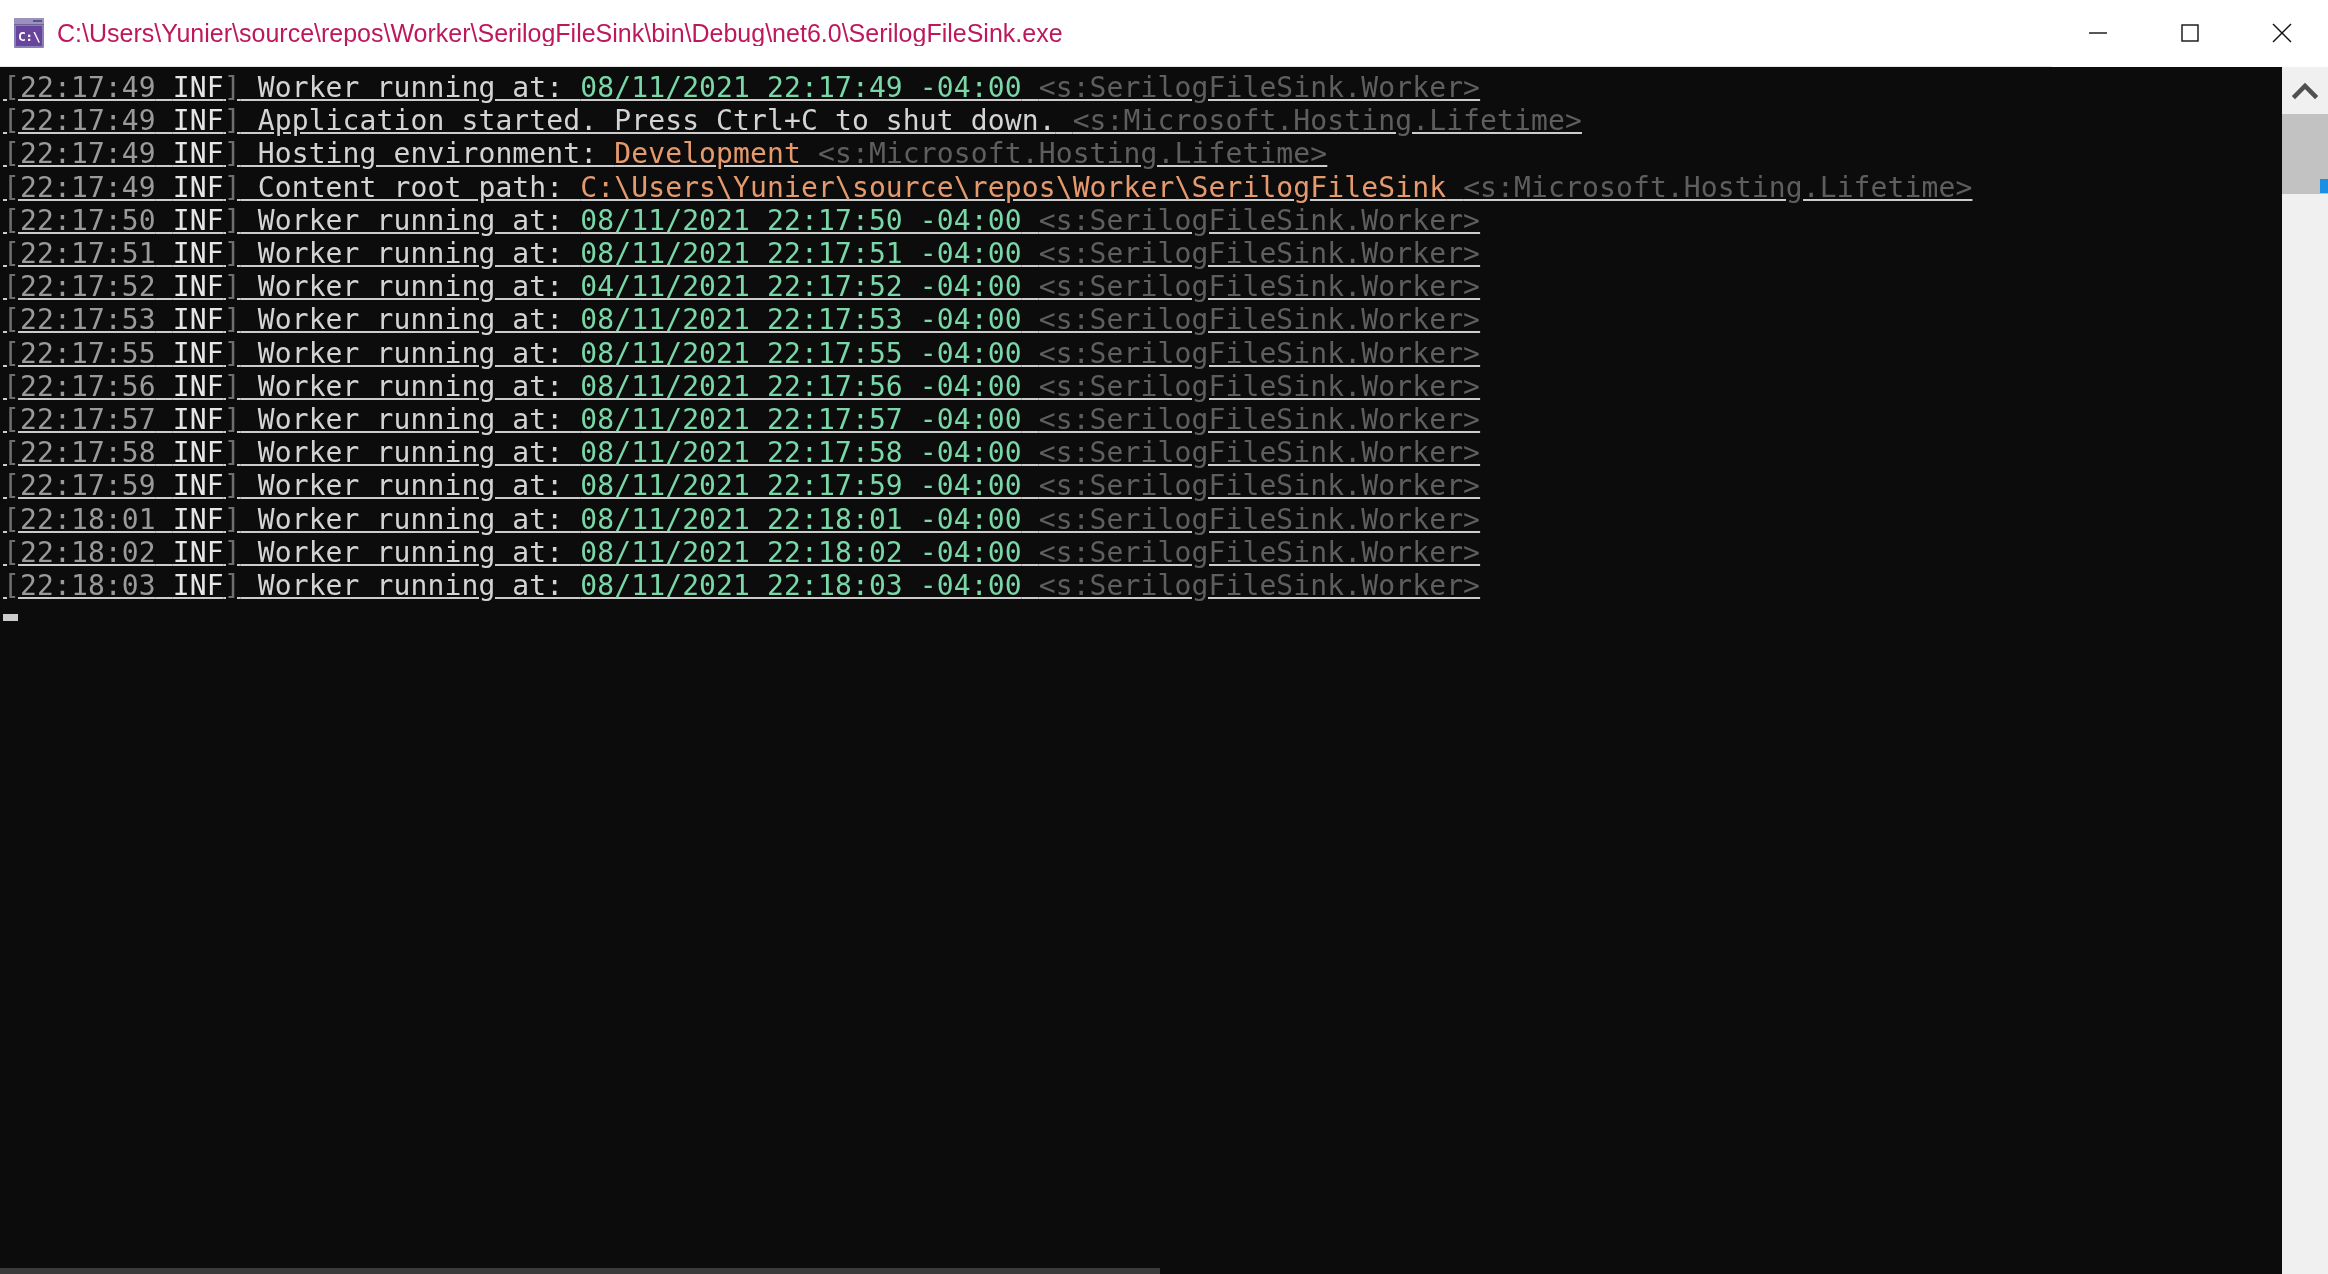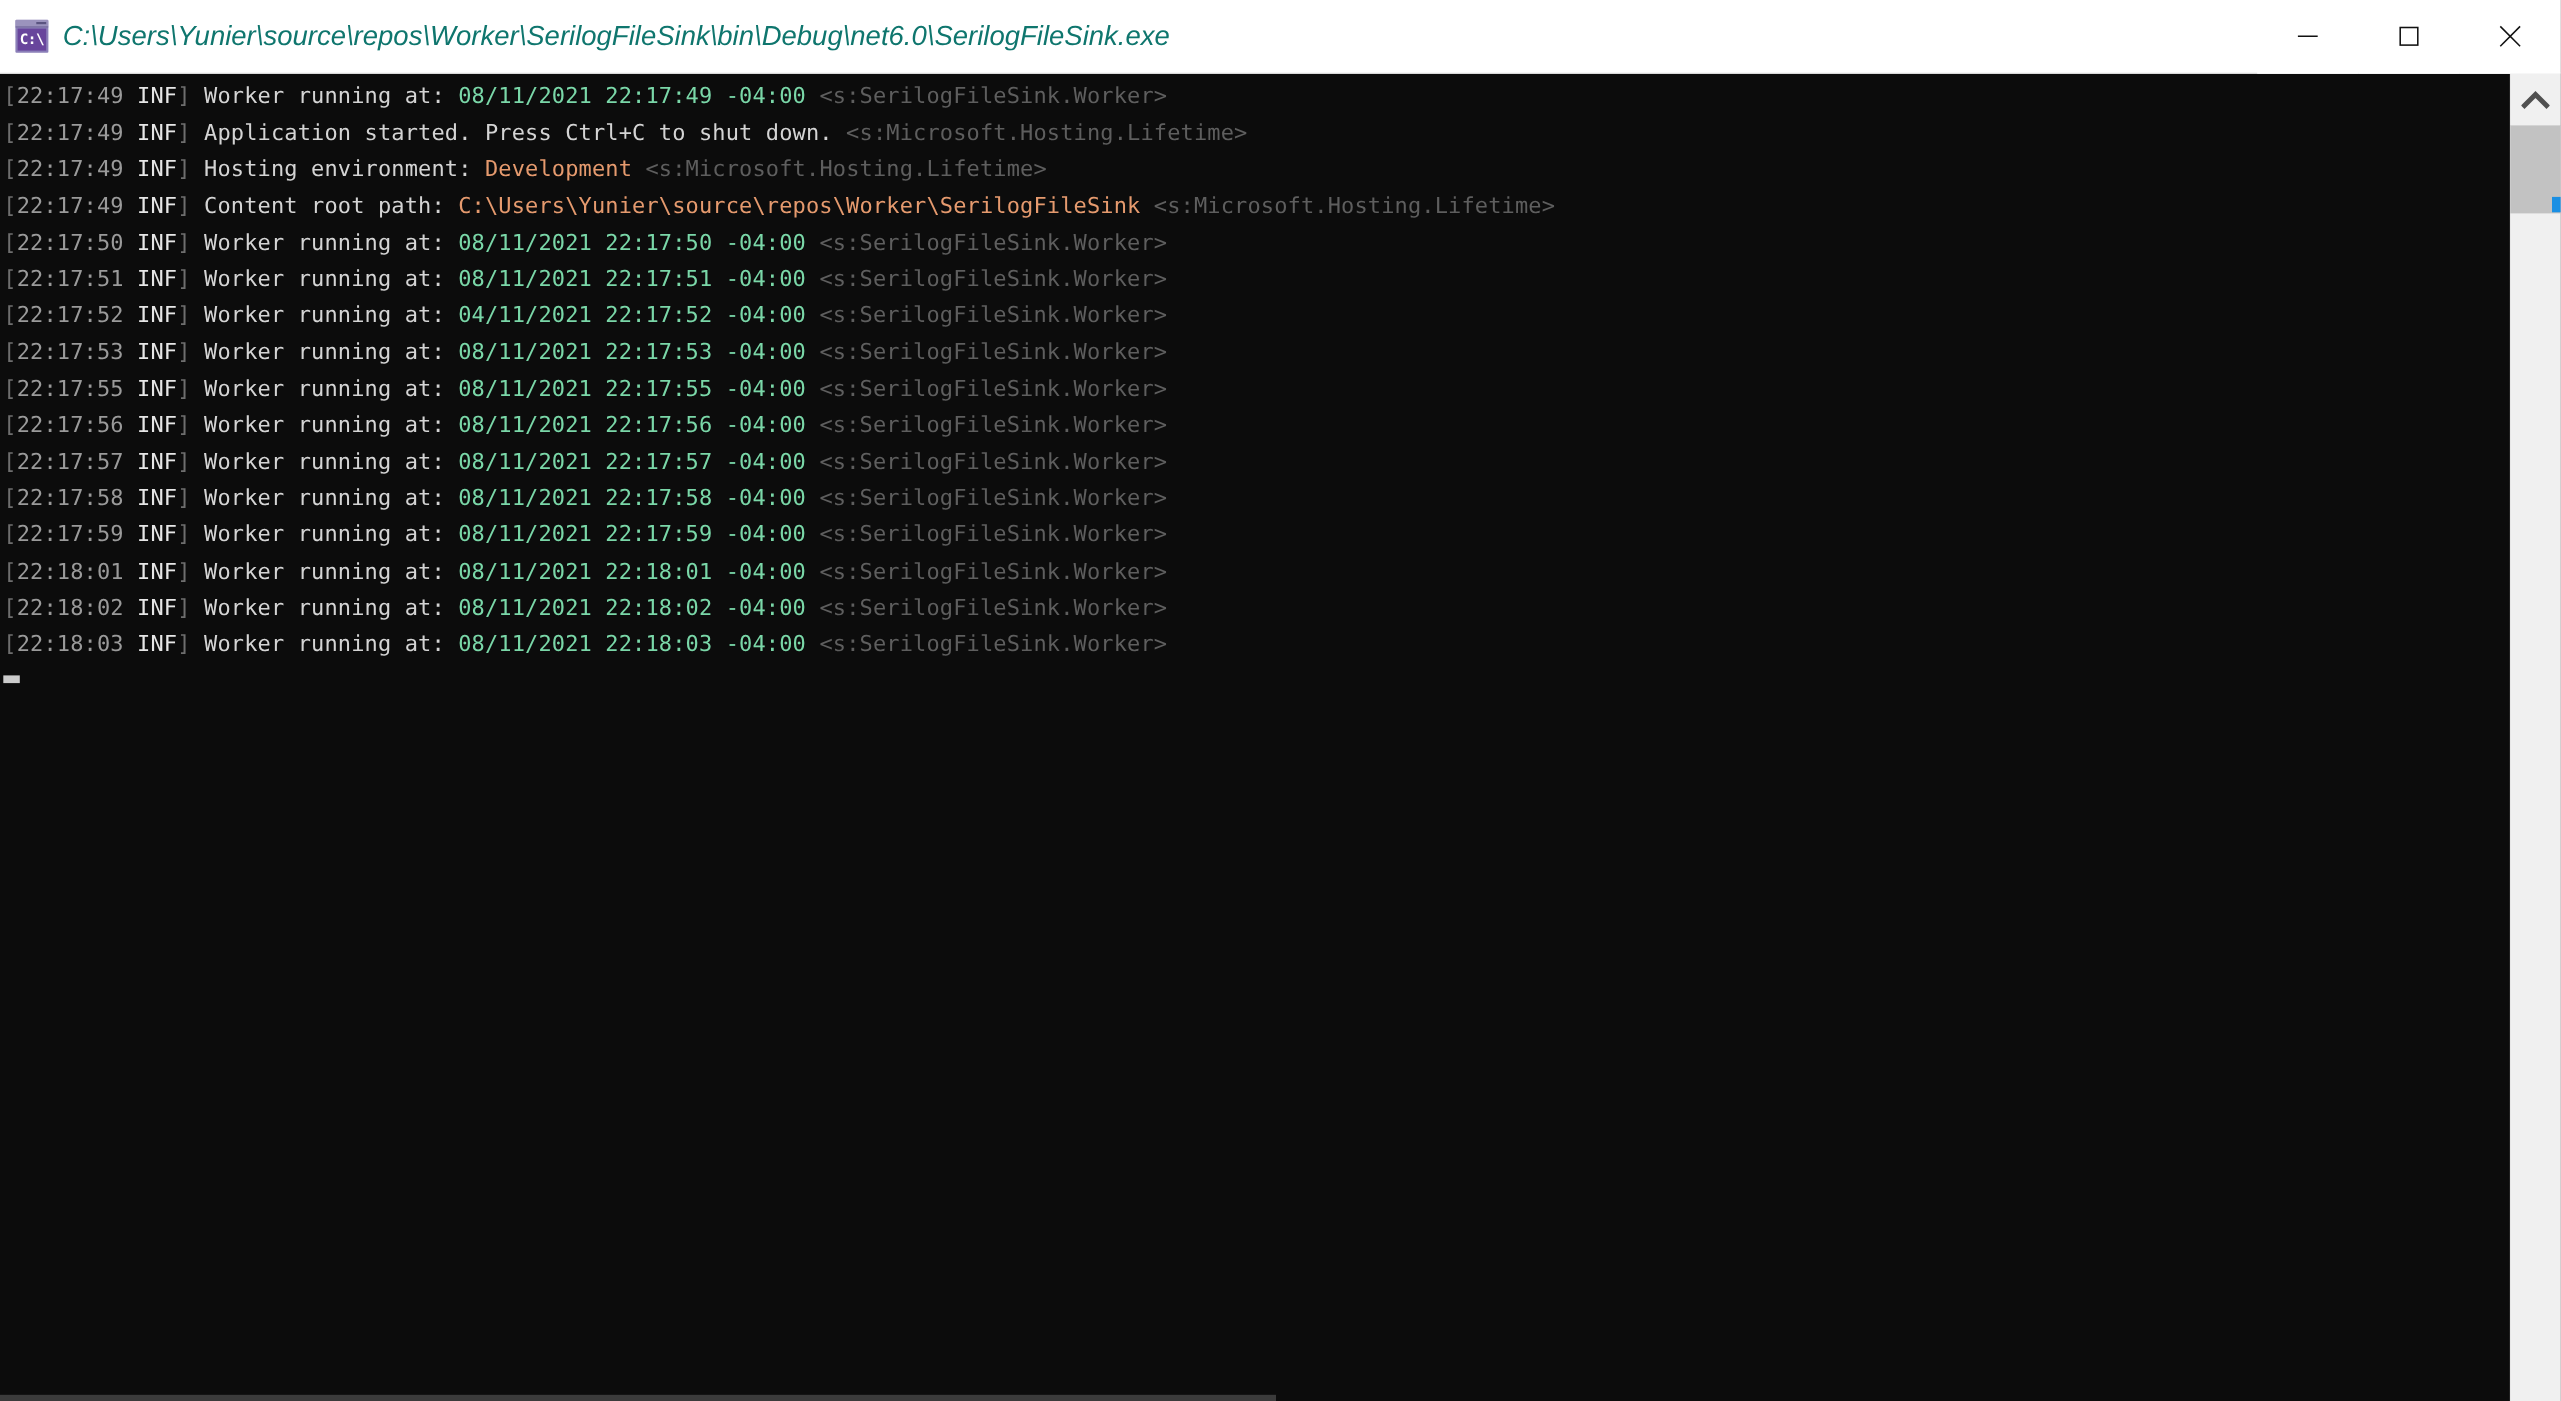--- a/index.html
+++ b/index.html
@@ -73,26 +73,25 @@
     color: #ffffff;
     font-family: "DejaVu Sans Mono", monospace;
     font-size: 13px;
     font-weight: bold;
     line-height: 1;
     letter-spacing: -0.5px;
   }
   #title-text {
     font-family: "Liberation Sans", sans-serif;
     font-size: 25px;
-    color: #0f766e;
+    color: #be185d;
     white-space: nowrap;
     overflow: hidden;
     text-overflow: clip;
     line-height: 1;
-    font-style: italic;
   }
   #titlebar-buttons {
     display: flex;
     height: 67px;
     flex-shrink: 0;
   }
   .tb-btn {
     width: 92px; height: 67px;
     display: flex;
     align-items: center;
@@ -111,26 +110,27 @@
   }
   #console {
     flex: 1;
     background: #0c0c0c;
     padding: 4px 0 0 0;
     overflow: hidden;
     min-width: 0;
   }
   .line {
     font-family: "DejaVu Sans Mono", monospace;
-    font-size: 20px;
+    font-size: 28px;
     line-height: 33.2px;
     white-space: pre;
     letter-spacing: 0.12px;
     color: #cccccc;
     padding-left: 3px;
+    text-decoration: underline;
   }
   .c-bracket { color: #6e6e6e; }
   .c-time    { color: #9a9a9a; }
   .c-level   { color: #e6e6e6; }
   .c-msg     { color: #d4d4d4; }
   .c-green   { color: #7ad7a8; }
   .c-orange  { color: #e59a6e; text-align: center; }
   .c-ctx     { color: #5e5e5e; }
 
   #cursor {

